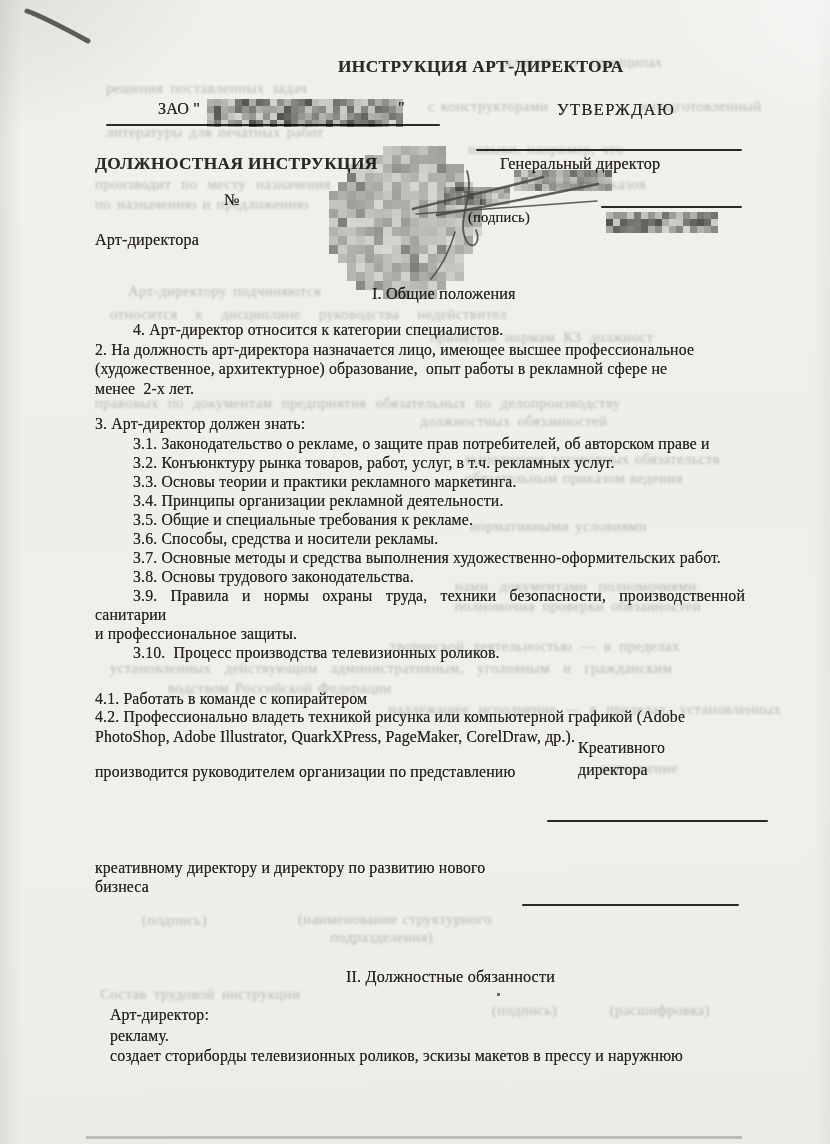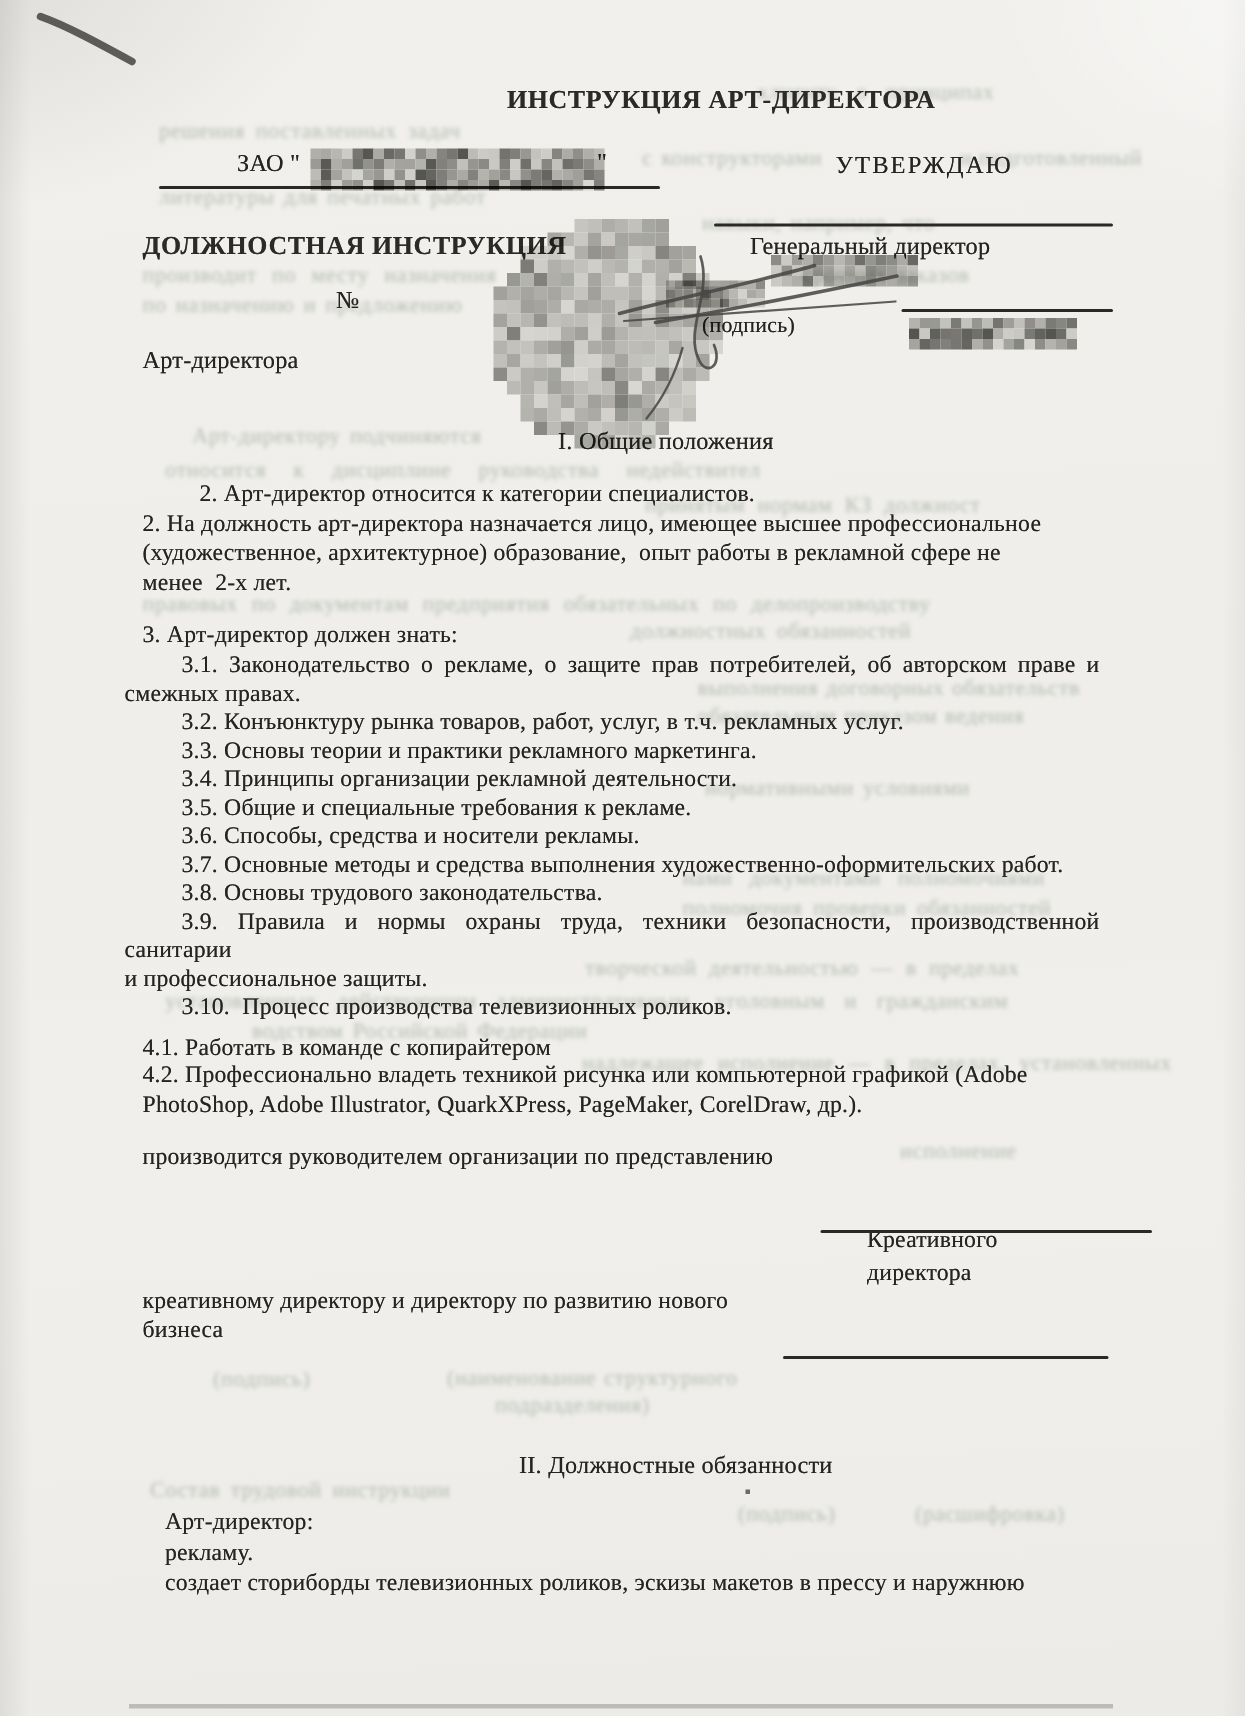--- a/index.html
+++ b/index.html
@@ -32,27 +32,27 @@
   .t-approve{left:557px;top:100px;font-size:16.4px;letter-spacing:1.4px;}
   .t-doctype{left:95px;top:154px;}
   .t-gendir{left:500px;top:155px;font-size:16.2px;}
   .t-num{left:224px;top:191px;font-size:16.2px;}
   .t-signcap{left:468px;top:209px;}
   .t-subject{left:95px;top:231px;font-size:16.2px;}
   .t-s1h{left:372px;top:285px;font-size:16.2px;}
   .t-p1{left:133px;top:321px;}
   .t-p2{left:95px;top:340px;width:652px;line-height:19.3px;}
   .t-p3{left:95px;top:415px;}
-  .t-items{left:83px;top:434px;width:650px;line-height:19px;}
+  .t-items{left:95px;top:434px;width:650px;line-height:19px;}
   .t-items .line{line-height:19px;}
   .t-p4{left:95px;top:671px;}
   .t-p41{left:95px;top:690px;}
   .t-p42{left:95px;top:707px;width:658px;line-height:19.8px;}
   .t-p4n{left:95px;top:762px;line-height:19.8px;}
-  .t-kreativ{left:578px;top:816px;line-height:22px;}
+  .t-kreativ{left:578px;top:737px;line-height:22px;}
   .t-p5{left:95px;top:859px;line-height:18.6px;}
   .t-s2h{left:346px;top:968px;font-size:16.2px;}
   .t-s2sub{left:110px;top:1006px;}
   .t-s2p{left:110px;top:1026px;width:638px;line-height:19.6px;}
   .ghost{
     position:absolute;white-space:pre;
     font-size:14.8px;color:#83907f;opacity:0.55;
     filter:blur(1.25px);letter-spacing:0.4px;
   }
   .rule{position:absolute;background:#2b2926;height:1.8px;border-radius:1px;}
@@ -107,34 +107,33 @@
 
   <div class="abs cap t-doctype">ДОЛЖНОСТНАЯ ИНСТРУКЦИЯ</div>
   <div class="abs body-text t-gendir">Генеральный директор</div>
 
   <div class="abs body-text t-num">№</div>
   <div class="abs body-text small t-signcap">(подпись)</div>
 
   <div class="abs body-text t-subject">Арт-директора</div>
 
   <div class="abs body-text t-s1h">I. Общие положения</div>
-  <div class="abs body-text t-p1">2. Арт-директор относится к категории специалистов.</div>
+  <div class="abs body-text t-p1">4. Арт-директор относится к категории специалистов.</div>
 
   <div class="block t-p2">
       <div class="line">2. На должность арт-директора назначается лицо, имеющее высшее профессиональное</div>
       <div class="line">(художественное, архитектурное) образование,  опыт работы в рекламной сфере не</div>
       <div class="line">менее  2-х лет.</div>
     </div>
 
   <div class="abs body-text t-p3">3. Арт-директор должен знать:</div>
 
   <div class="block just items t-items" id="items-list">
       <div class="item">
         <div class="line">3.1. Законодательство о рекламе, о защите прав потребителей, об авторском праве и</div>
-        <div class="line">смежных правах.</div>
       </div>
       <div class="item">
         <div class="line">3.2. Конъюнктуру рынка товаров, работ, услуг, в т.ч. рекламных услуг.</div>
       </div>
       <div class="item">
         <div class="line">3.3. Основы теории и практики рекламного маркетинга.</div>
       </div>
       <div class="item">
         <div class="line">3.4. Принципы организации рекламной деятельности.</div>
       </div>

